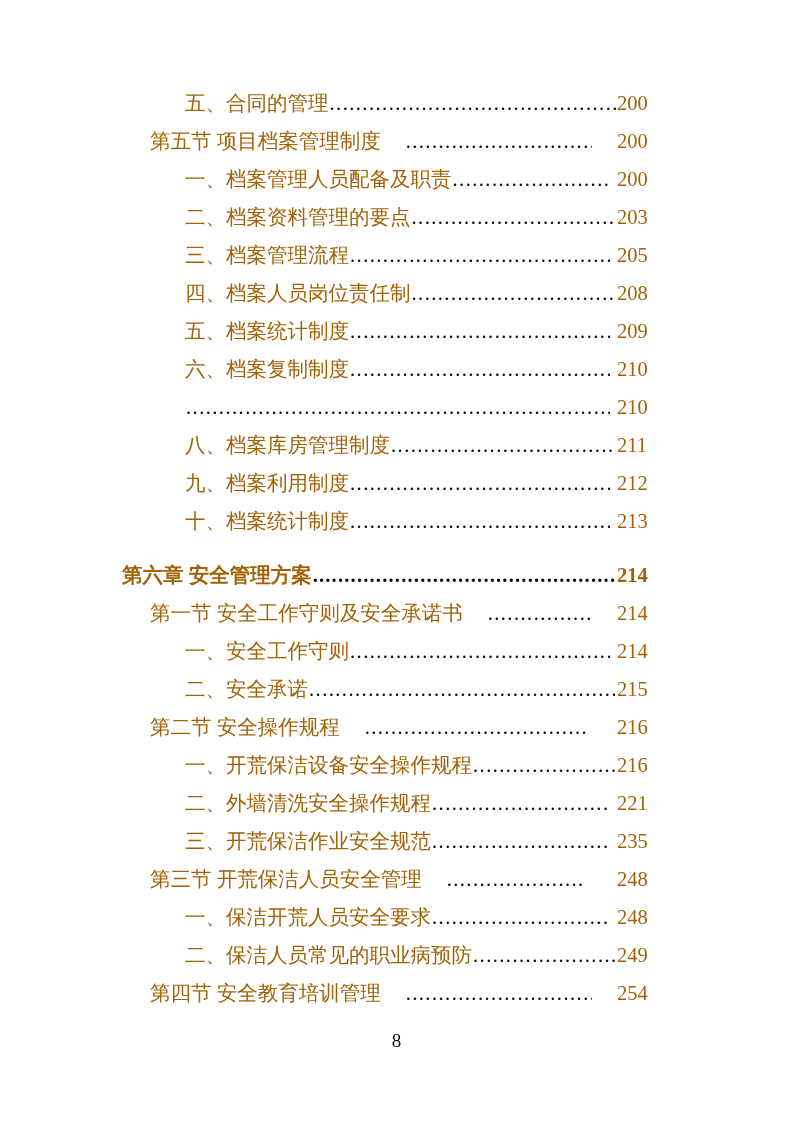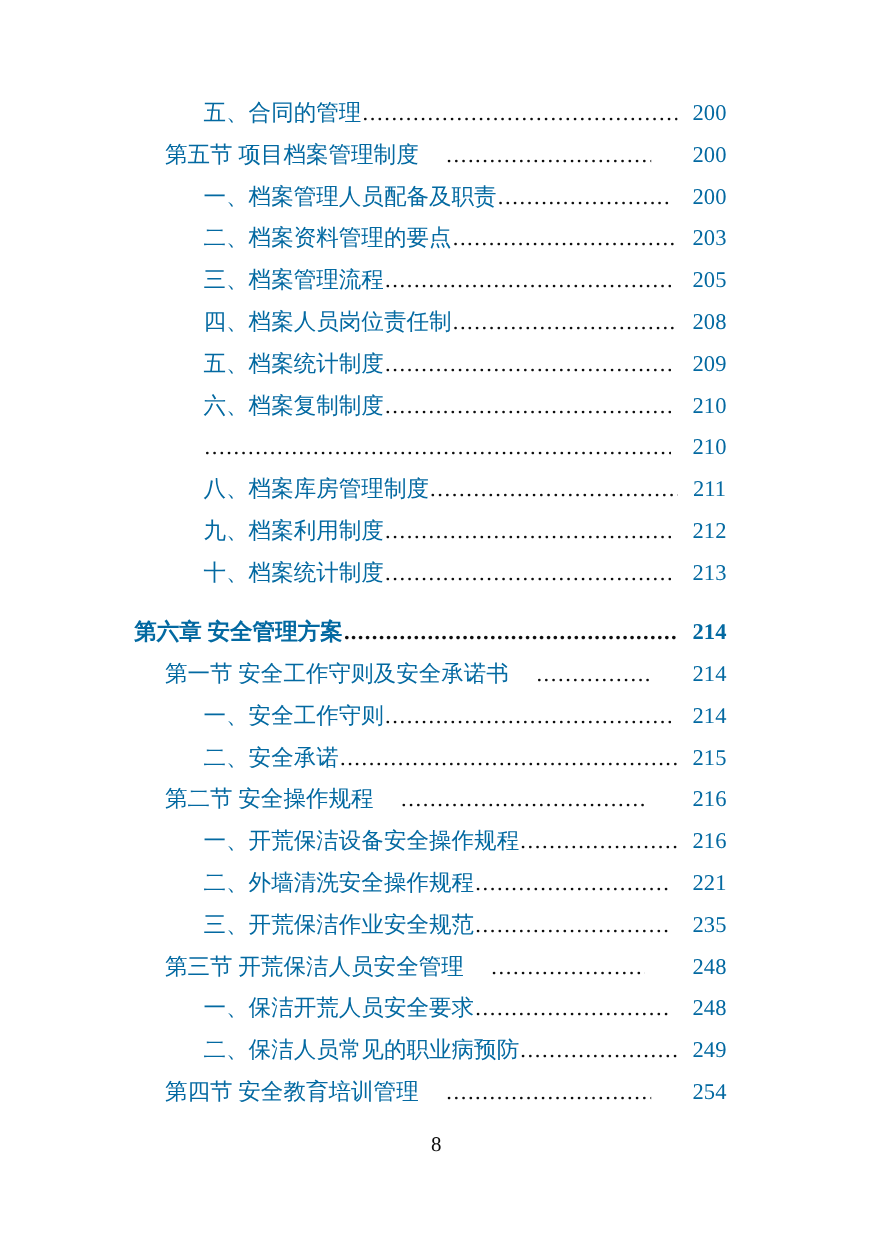--- a/index.html
+++ b/index.html
@@ -23,21 +23,21 @@
     top: 84px;
     width: 793px;
   }
   .toc-row {
     display: flex;
     align-items: baseline;
     height: 38px;
     line-height: 38px;
     white-space: nowrap;
     font-size: 20.5px;
-    color: #0369a1;
+    color: #a16207;
   }
   
   .toc-row.lvl-chapter { padding-left: 122px; font-weight: bold; margin-top: 16px; }
   .toc-row.lvl-section { padding-left: 150px; gap: 24px; }
   .toc-row.lvl-item    { padding-left: 185px; }
 
   .toc-title {
     flex: 0 0 auto;
   }
   .toc-leader {
@@ -55,21 +55,21 @@
     line-height: 1em;
     color: #0d0d0d;
   }
   .toc-row.lvl-chapter .toc-leader::after {
     font-weight: bold;
     letter-spacing: 1.2px;
   }
   .toc-page {
     flex: 0 0 auto;
     width: 56px;
-    text-align: center;
+    text-align: left;
     padding-right: 120px;
     box-sizing: content-box;
     font-size: 20.5px;
   }
   
   .toc-row.gap .toc-leader { margin-right: 7px; }
 
   .footer {
     position: absolute;
     left: 0;

